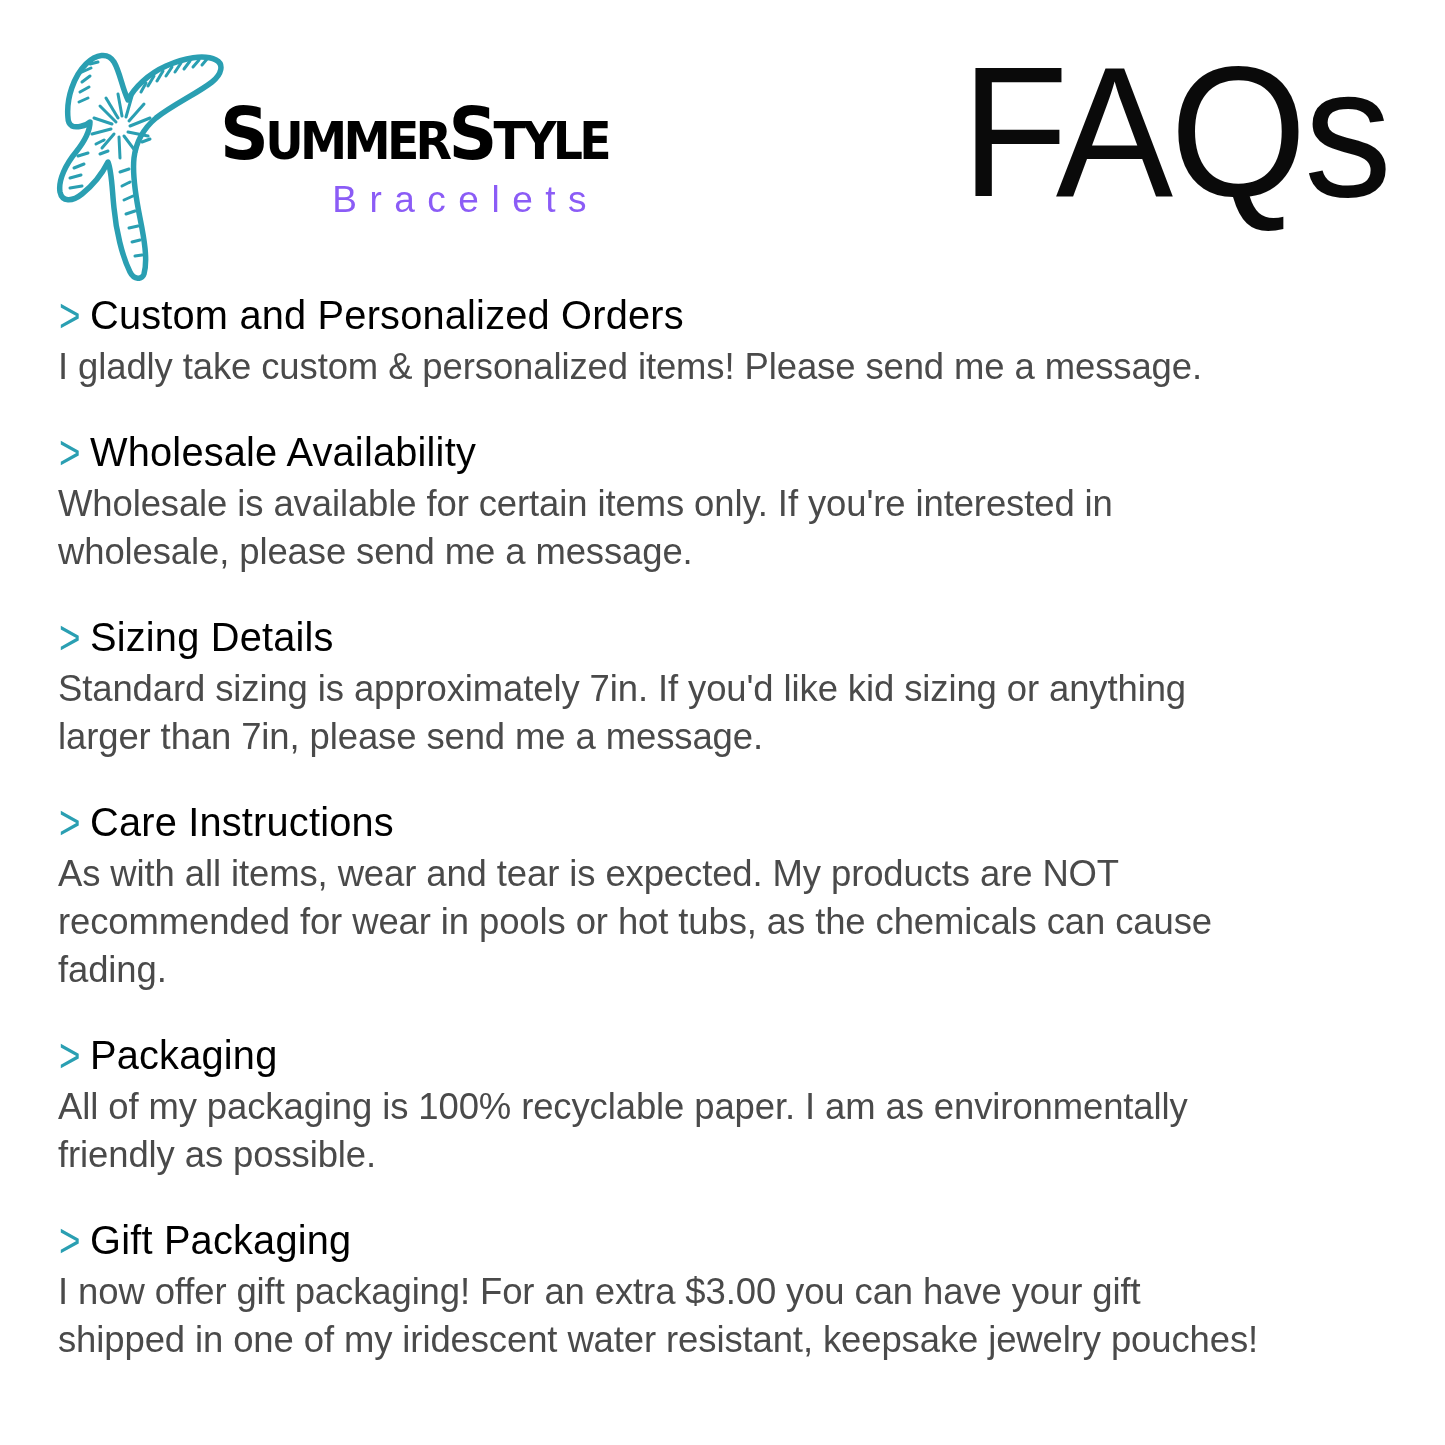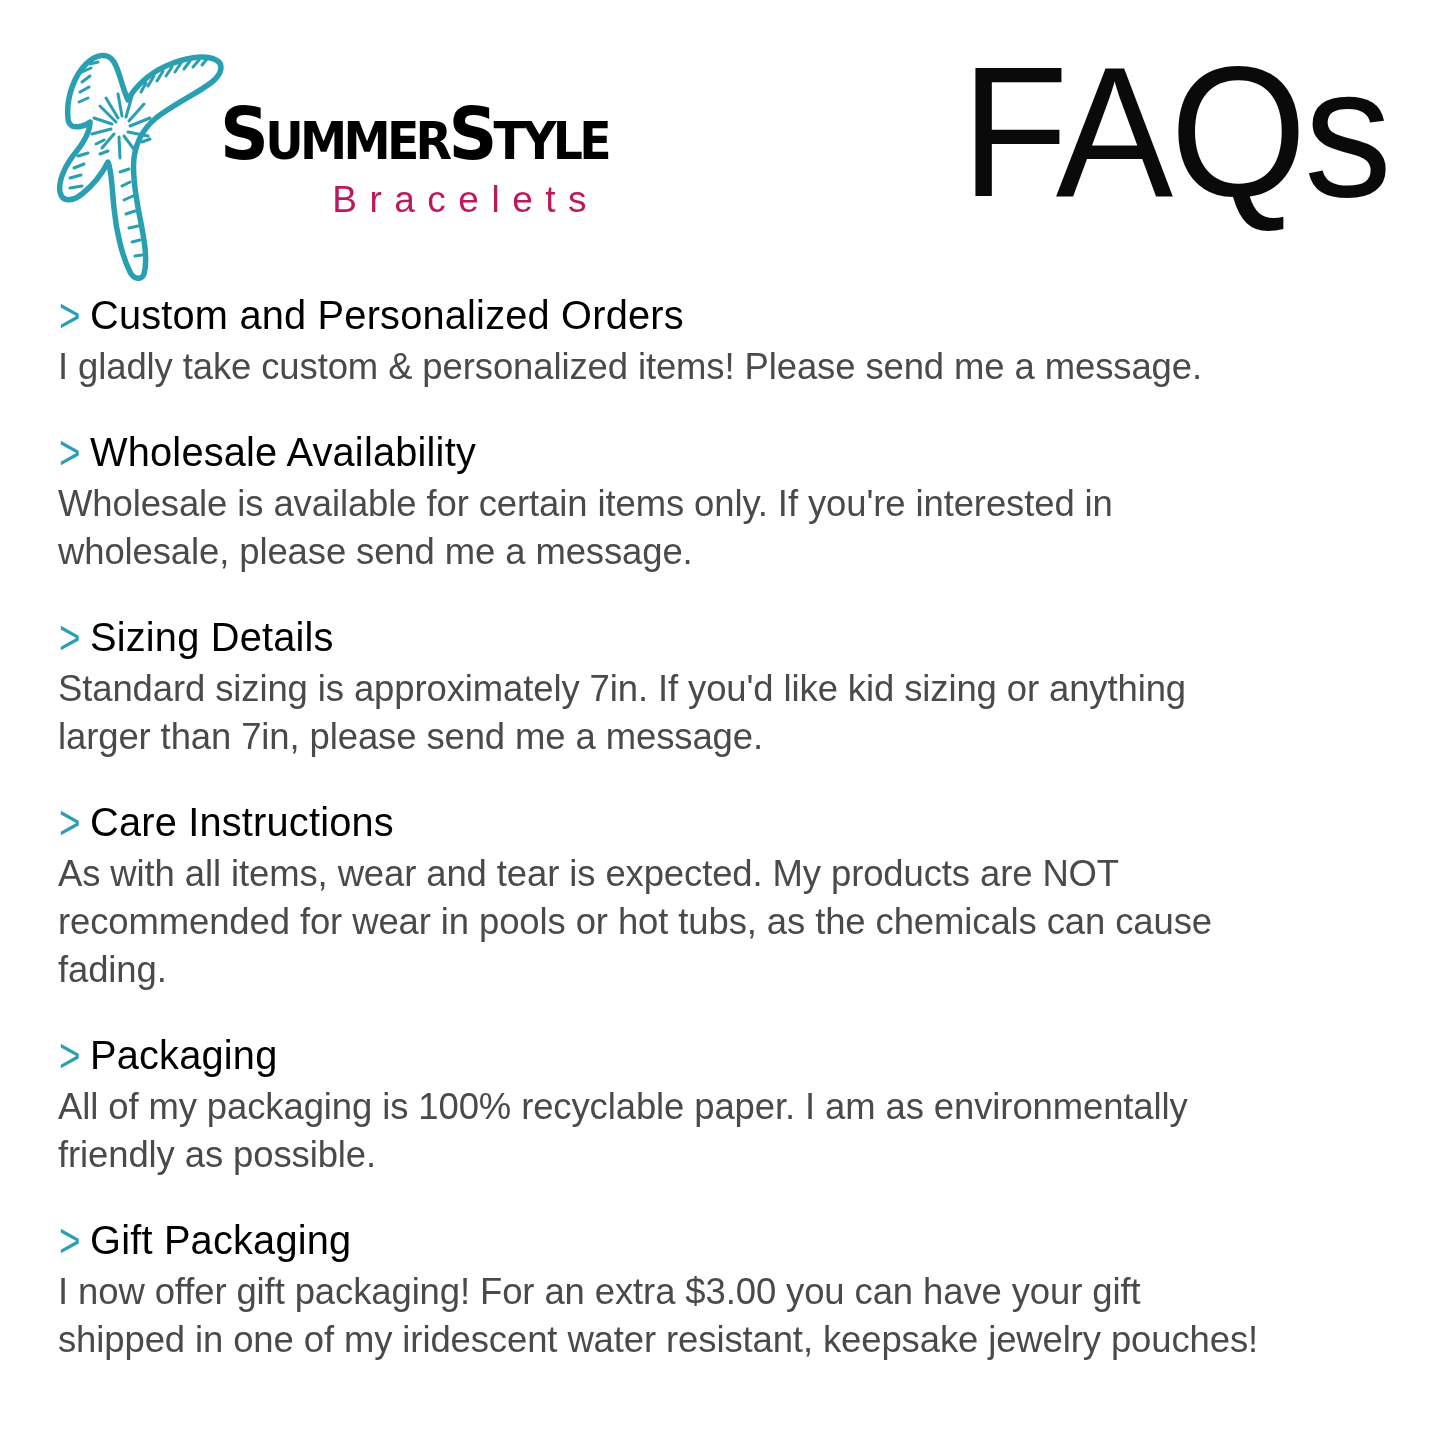--- a/index.html
+++ b/index.html
@@ -65,21 +65,21 @@
     transform-origin: left center;
     font-variant: small-caps;
     text-transform: none;
   }
 
   .wordmark-sub {
     font-family: "Liberation Sans", sans-serif;
     font-weight: 400;
     font-size: 37px;
     letter-spacing: 12.5px;
-    color: #be185d;
+    color: #8b5cf6;
     text-align: center;
     padding-left: 74px;
     padding-top: 12px;
     white-space: nowrap;
   }
 
   .faqs-title {
     position: absolute;
     right: 56px;
     top: 38px;

